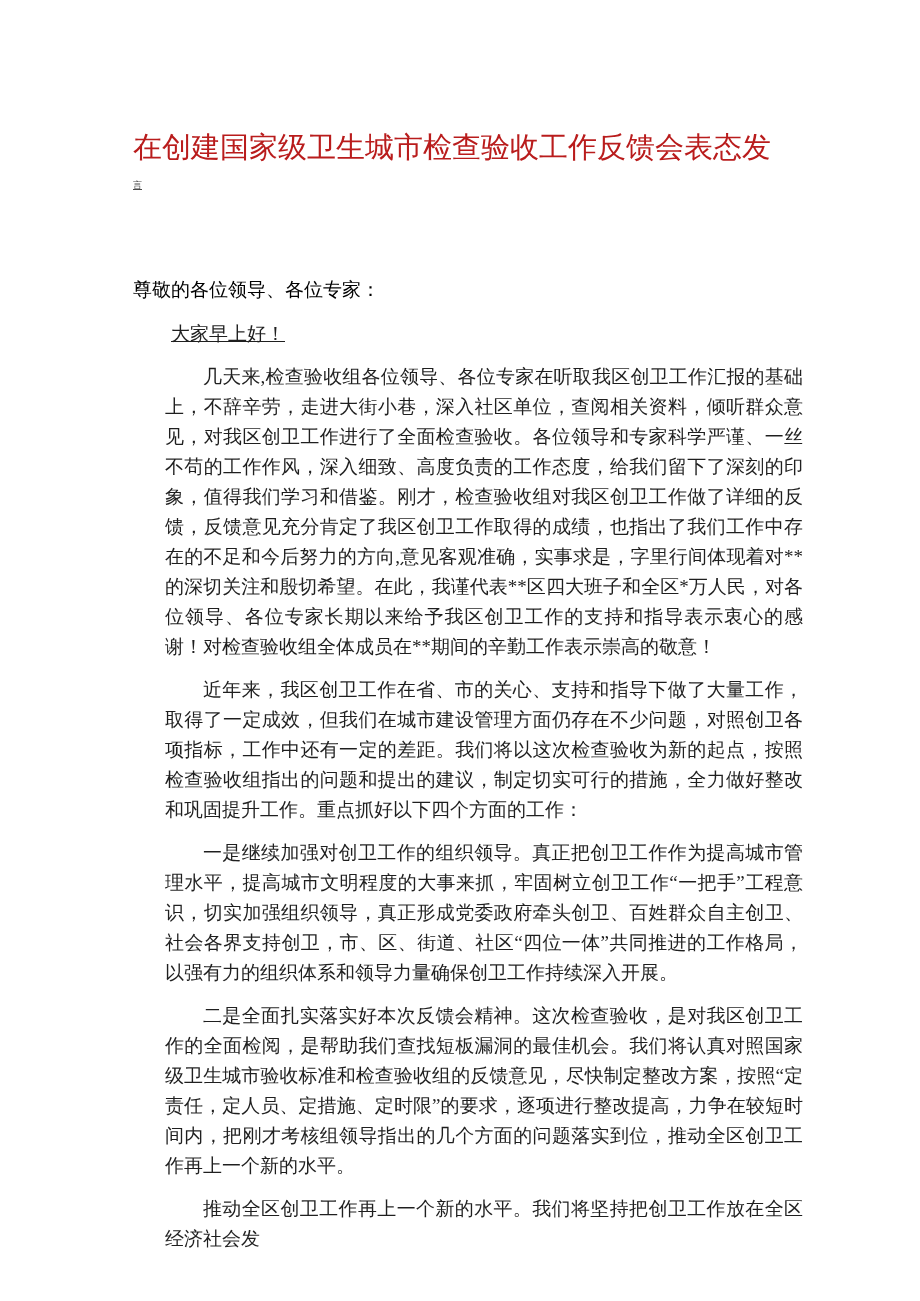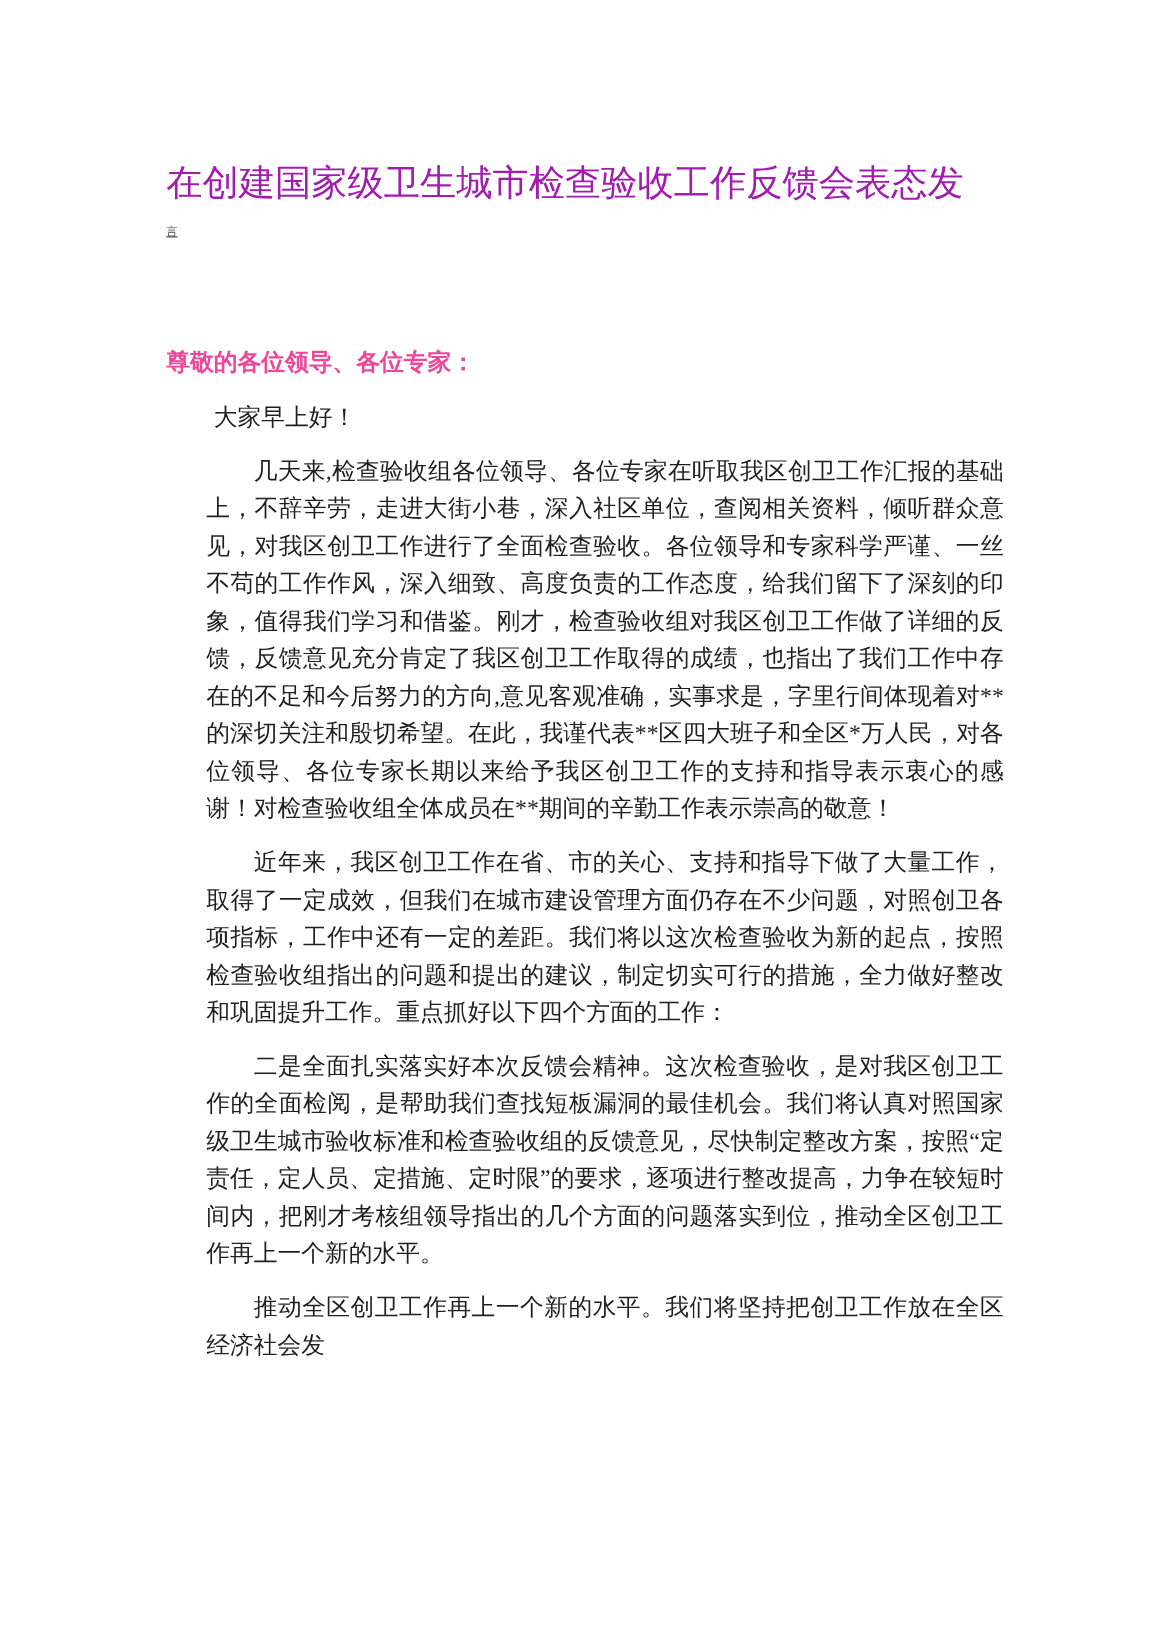--- a/index.html
+++ b/index.html
@@ -18,42 +18,42 @@
     left: 133px;
     top: 131px;
     width: 670px;
   }
   .doc-title {
     font-size: 29px;
     font-weight: 500;
     line-height: 32px;
     letter-spacing: 0px;
     white-space: nowrap;
-    color: #a21caf;
+    color: #b91c1c;
   }
   .title-fragment {
     display: inline-block;
     margin-top: 17px;
     font-size: 9px;
     line-height: 10px;
     color: #4a4a4a;
     text-decoration: underline;
   }
   .greeting {
     margin-top: 83px;
     font-size: 19px;
     line-height: 30px;
-    color: #ec4899;
-    font-weight: bold;
+    color: #000000;
   }
   .opening {
     margin-top: 14px;
     font-size: 19px;
     line-height: 30px;
     text-indent: 2em;
+    text-decoration: underline;
   }
   .para {
     margin-top: 13px;
     font-size: 19px;
     line-height: 30px;
     text-indent: 2em;
     text-align: justify;
     color: #1f1f1f;
     margin-left: 32px;
   }
@@ -62,16 +62,17 @@
 <body>
 
 <div class="page">
   <div class="doc">
     <div class="doc-title">在创建国家级卫生城市检查验收工作反馈会表态发</div>
     <span class="title-fragment">言</span>
     <div class="greeting">尊敬的各位领导、各位专家：</div>
     <div class="opening">大家早上好！</div>
     <div class="para">几天来,检查验收组各位领导、各位专家在听取我区创卫工作汇报的基础上，不辞辛劳，走进大街小巷，深入社区单位，查阅相关资料，倾听群众意见，对我区创卫工作进行了全面检查验收。各位领导和专家科学严谨、一丝不苟的工作作风，深入细致、高度负责的工作态度，给我们留下了深刻的印象，值得我们学习和借鉴。刚才，检查验收组对我区创卫工作做了详细的反馈，反馈意见充分肯定了我区创卫工作取得的成绩，也指出了我们工作中存在的不足和今后努力的方向,意见客观准确，实事求是，字里行间体现着对**的深切关注和殷切希望。在此，我谨代表**区四大班子和全区*万人民，对各位领导、各位专家长期以来给予我区创卫工作的支持和指导表示衷心的感谢！对检查验收组全体成员在**期间的辛勤工作表示崇高的敬意！</div>
     <div class="para">近年来，我区创卫工作在省、市的关心、支持和指导下做了大量工作，取得了一定成效，但我们在城市建设管理方面仍存在不少问题，对照创卫各项指标，工作中还有一定的差距。我们将以这次检查验收为新的起点，按照检查验收组指出的问题和提出的建议，制定切实可行的措施，全力做好整改和巩固提升工作。重点抓好以下四个方面的工作：</div>
+    <div class="para">一是继续加强对创卫工作的组织领导。真正把创卫工作作为提高城市管理水平，提高城市文明程度的大事来抓，牢固树立创卫工作“一把手”工程意识，切实加强组织领导，真正形成党委政府牵头创卫、百姓群众自主创卫、社会各界支持创卫，市、区、街道、社区“四位一体”共同推进的工作格局，以强有力的组织体系和领导力量确保创卫工作持续深入开展。</div>
     <div class="para">二是全面扎实落实好本次反馈会精神。这次检查验收，是对我区创卫工作的全面检阅，是帮助我们查找短板漏洞的最佳机会。我们将认真对照国家级卫生城市验收标准和检查验收组的反馈意见，尽快制定整改方案，按照“定责任，定人员、定措施、定时限”的要求，逐项进行整改提高，力争在较短时间内，把刚才考核组领导指出的几个方面的问题落实到位，推动全区创卫工作再上一个新的水平。</div>
     <div class="para">推动全区创卫工作再上一个新的水平。我们将坚持把创卫工作放在全区经济社会发</div>
   </div>
 </div>
 
 </body></html>

